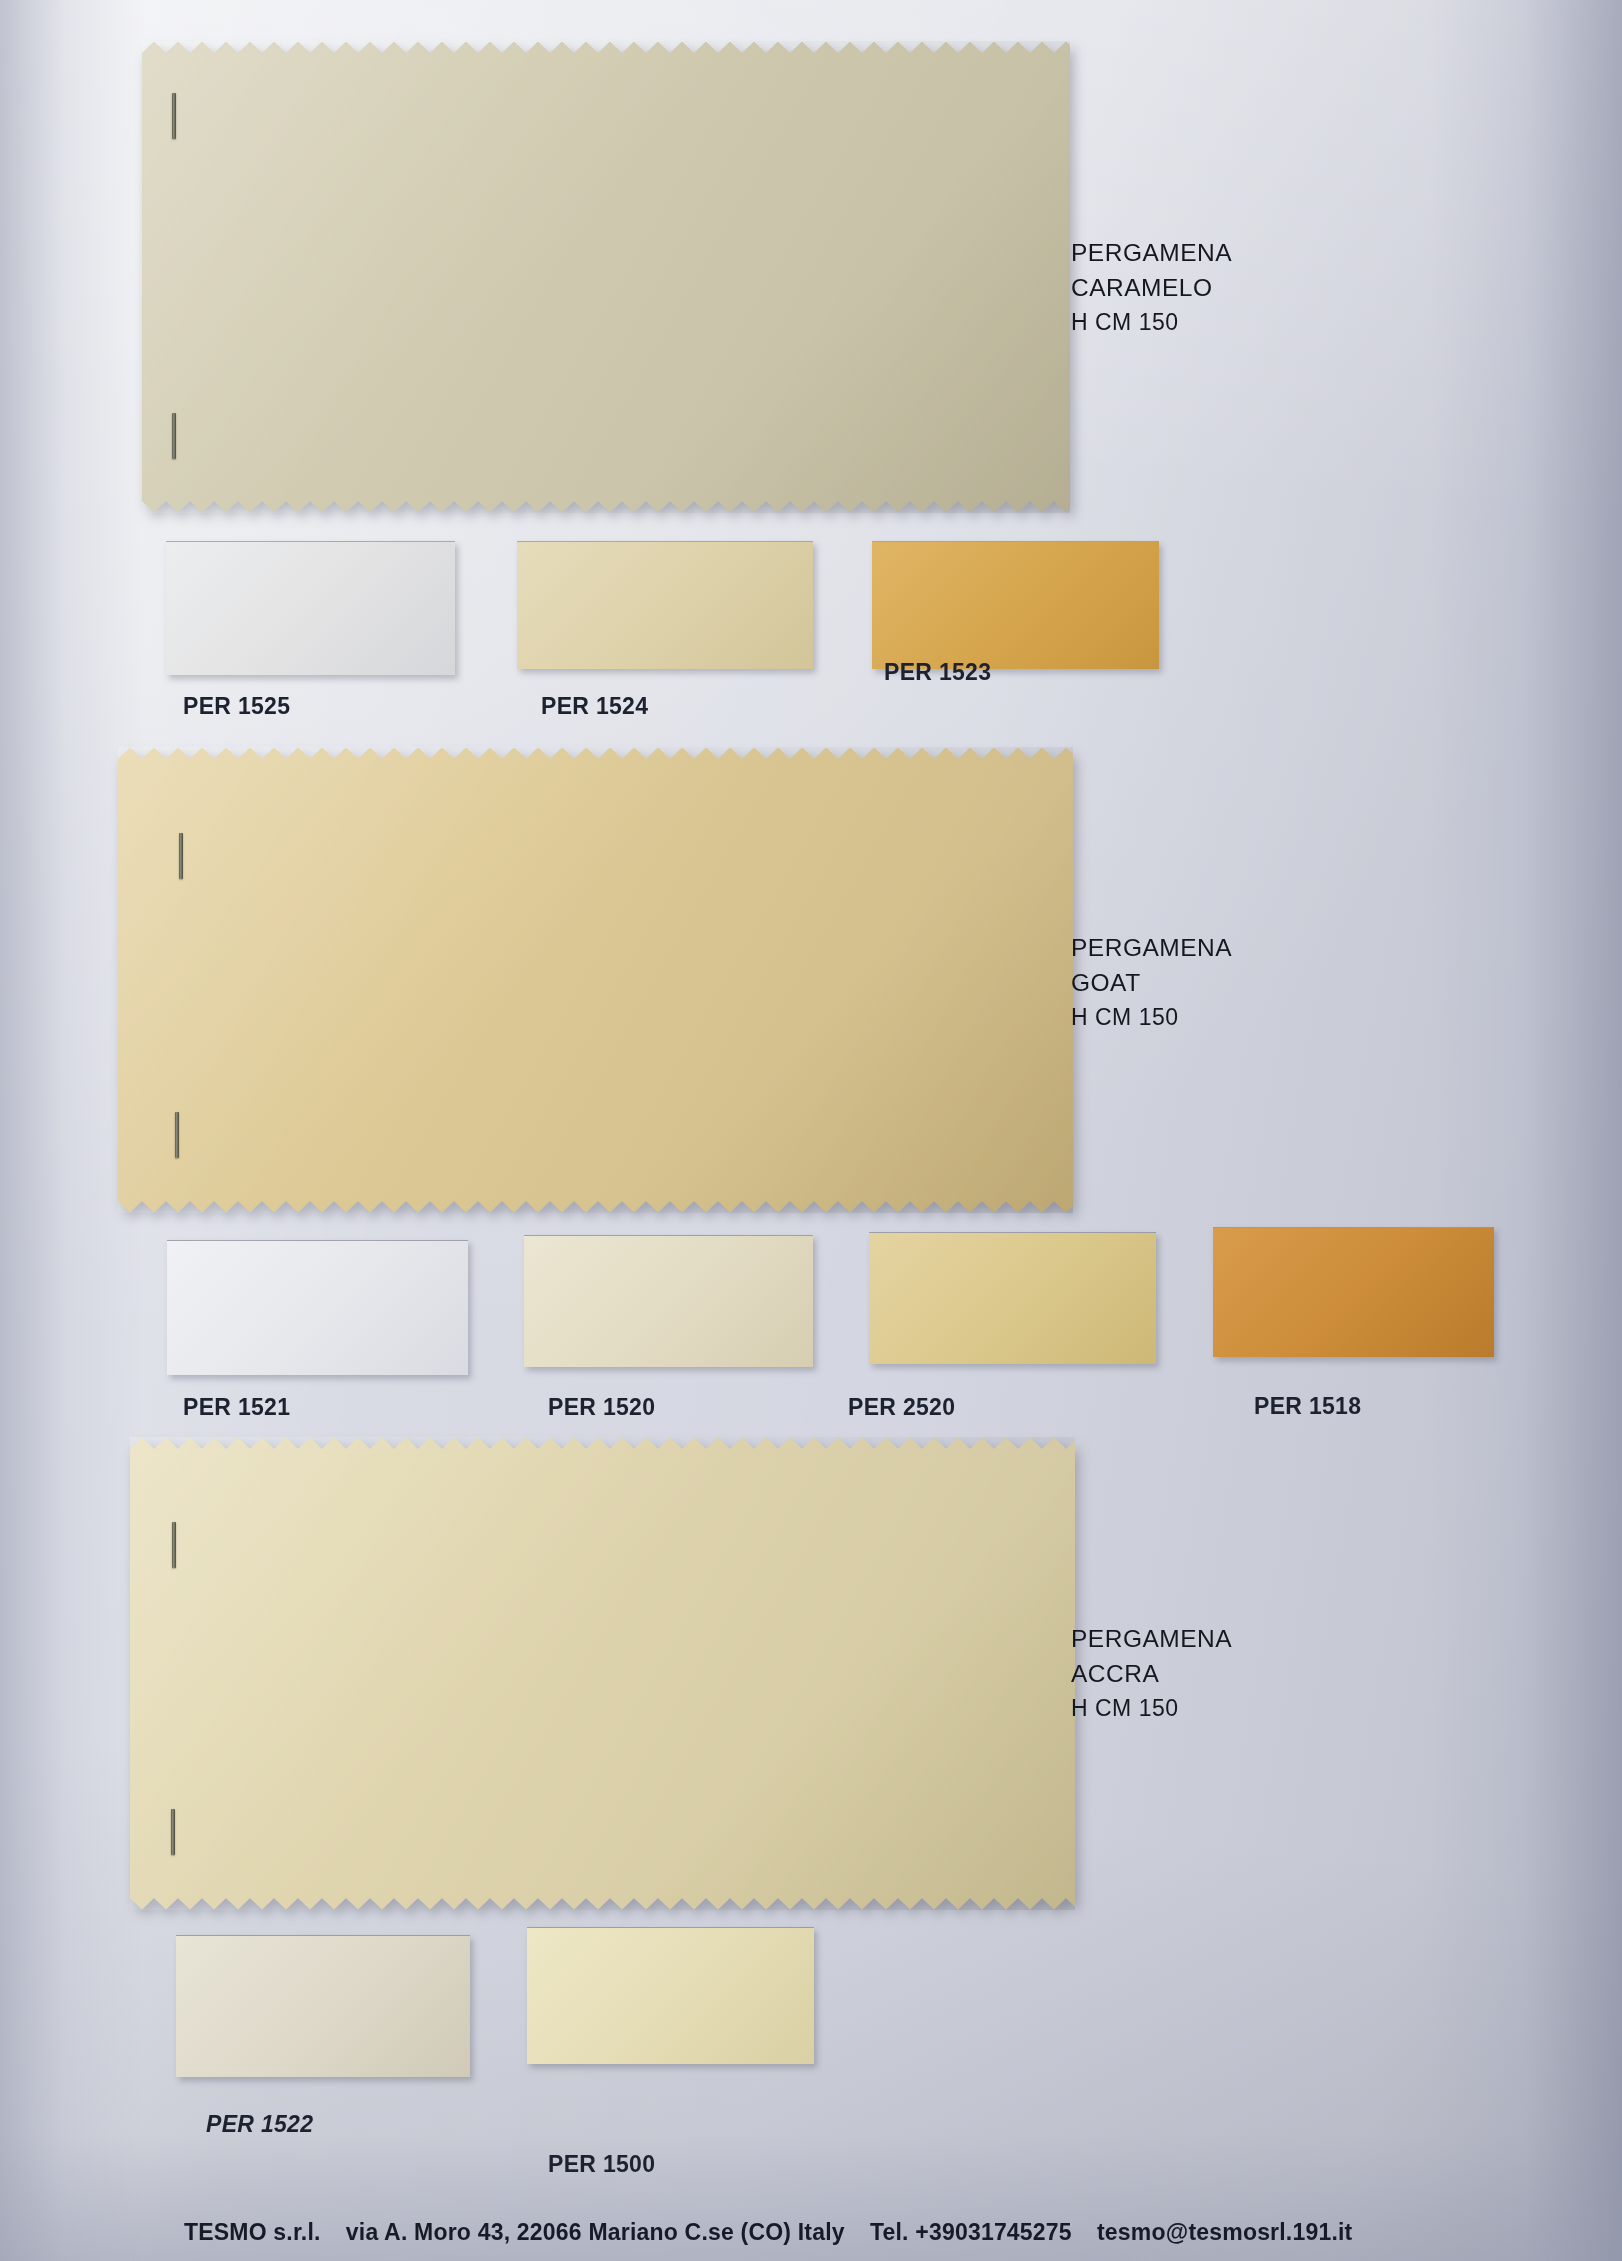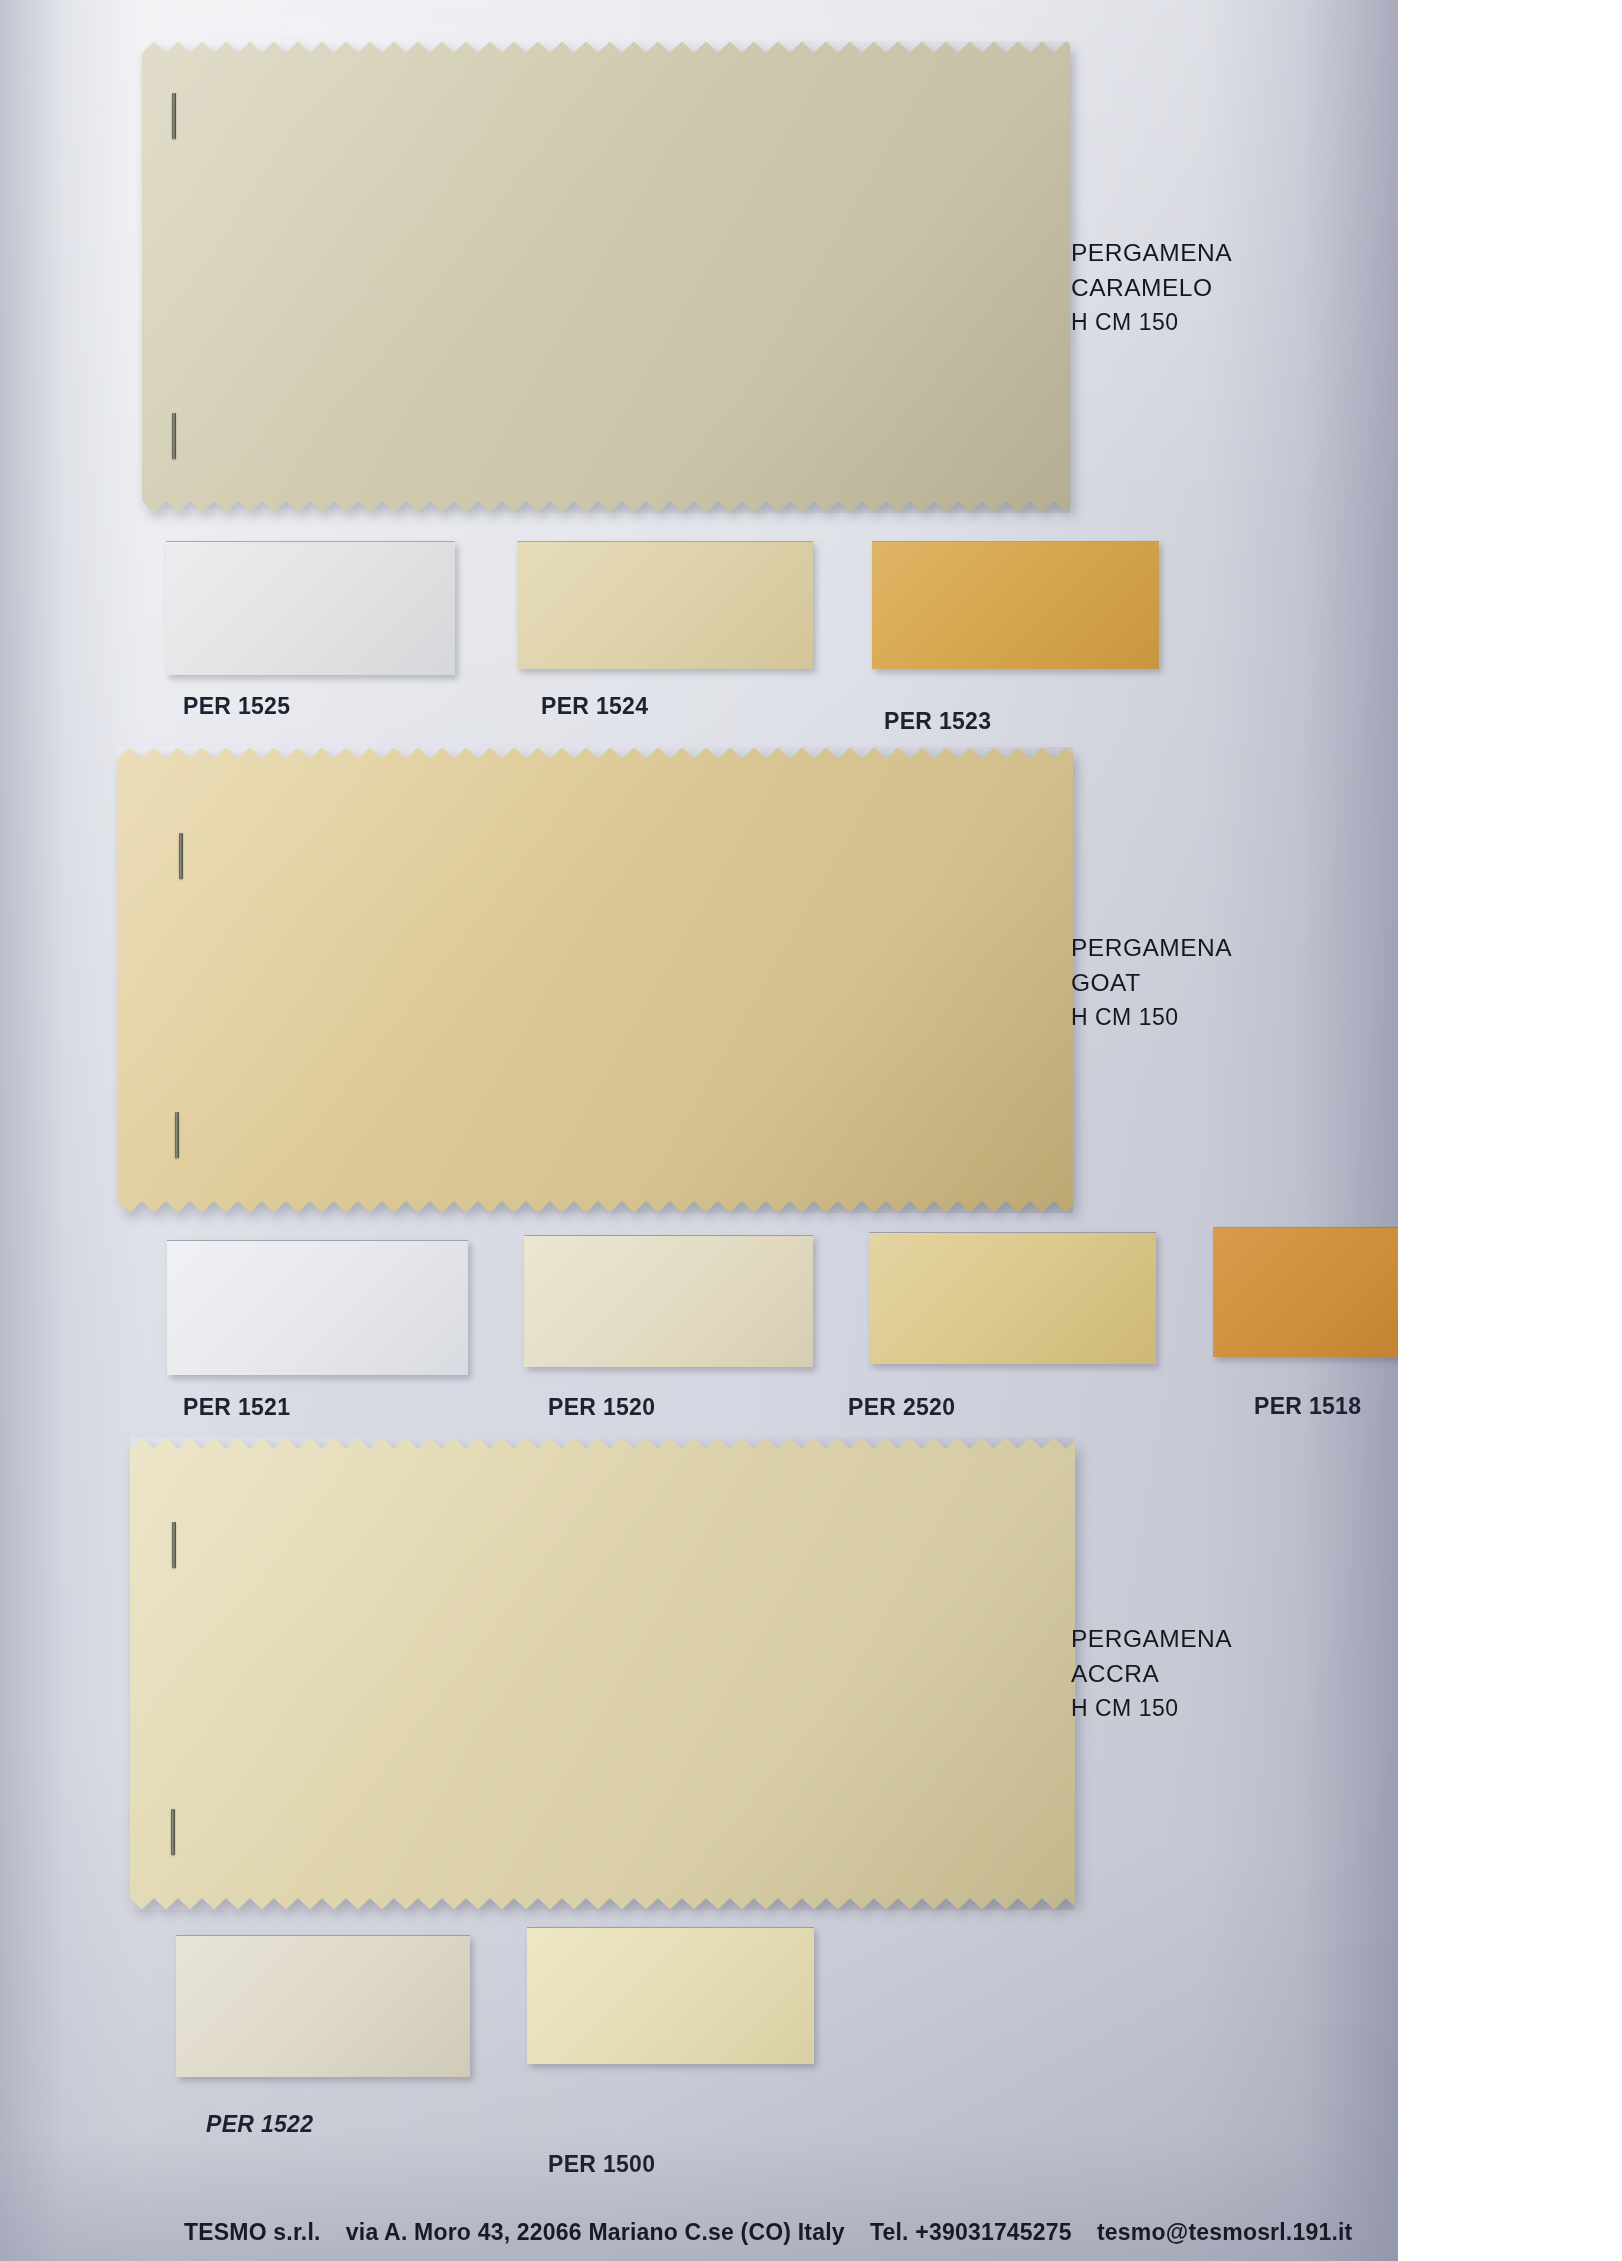--- a/index.html
+++ b/index.html
@@ -8,21 +8,21 @@
     padding: 0;
     background: #ffffff;
   }
   body {
     font-family: "Liberation Sans", sans-serif;
   }
 
   
   #card {
     position: relative;
-    width: 1398px;
+    width: 1622px;
     height: 2261px;
     overflow: hidden;
     background:
       radial-gradient(ellipse 1268px 1014px at 22% 14%, #e9eaee 0%, #e2e4ea 38%, #dcdee6 62%, #d4d7e1 100%);
   }
   
   #card::before {
     content: "";
     position: absolute;
     inset: 0;
@@ -165,21 +165,21 @@
   <div class="chip-label" style="left:183px; top:693px;">PER 1525</div>
 
   <div class="chip" style="left:517px; top:541px; width:296px; height:128px;">
     <div class="chip-face" id="face-0-1" style="background: linear-gradient(135deg, rgb(230, 220, 186) 0%, rgb(222, 210, 171) 50%, rgb(210, 197, 153) 100%);"></div>
   </div>
   <div class="chip-label" style="left:541px; top:693px;">PER 1524</div>
 
   <div class="chip" style="left:872px; top:541px; width:287px; height:128px;">
     <div class="chip-face" id="face-0-2" style="background: linear-gradient(135deg, rgb(223, 181, 101) 0%, rgb(214, 166, 78) 50%, rgb(200, 150, 62) 100%);"></div>
   </div>
-  <div class="chip-label" style="left:884px; top:708px;">PER 1523</div>
+  <div class="chip-label" style="left:884px; top:659px;">PER 1523</div>
 
   <div class="big-swatch" style="left:118px; top:747px; width:955px; height:466px;">
     <div class="cloth" id="cloth-1" style="background: linear-gradient(135deg, rgb(230, 213, 168) 0%, rgb(220, 200, 147) 45%, rgb(220, 200, 147) 68%, rgb(207, 184, 127) 100%);"></div>
     <div class="sheen" style="background:linear-gradient(120deg, rgba(255,255,255,0.20) 0%, rgba(255,255,255,0.03) 35%, rgba(0,0,0,0.04) 72%, rgba(0,0,0,0.09) 100%);"></div>
     <div class="staple" style="left:61px; top:86px;"></div>
     <div class="staple" style="left:57px; top:365px;"></div>
   </div>
 
   <div class="spec" style="left:1071px; top:930px;">
     <span class="line">PERGAMENA</span>

